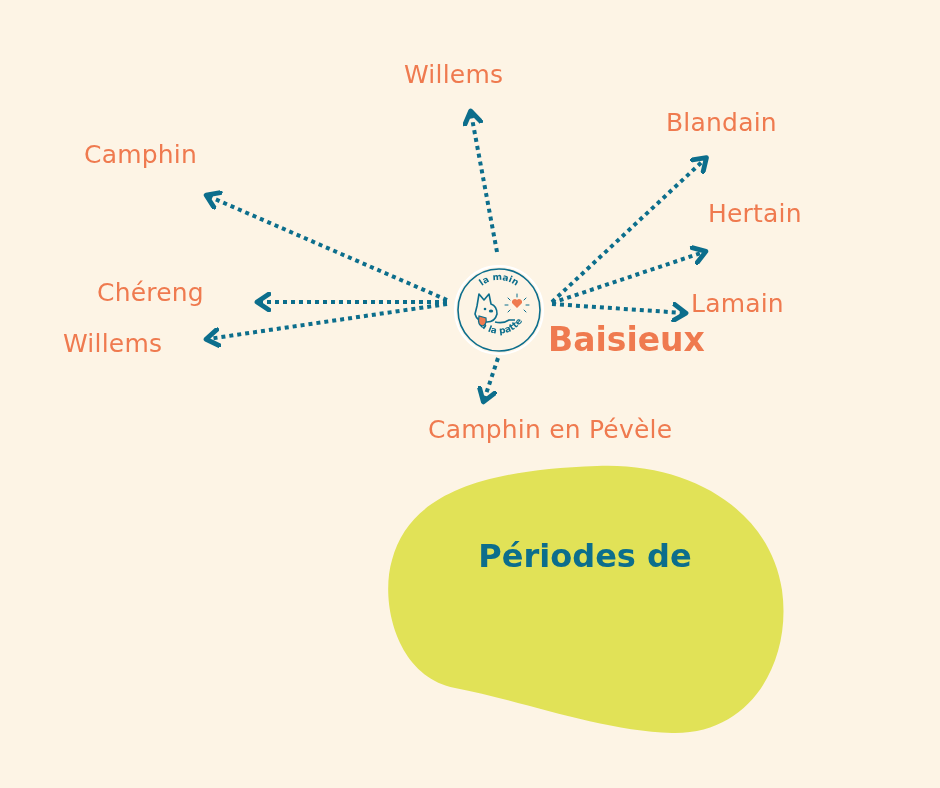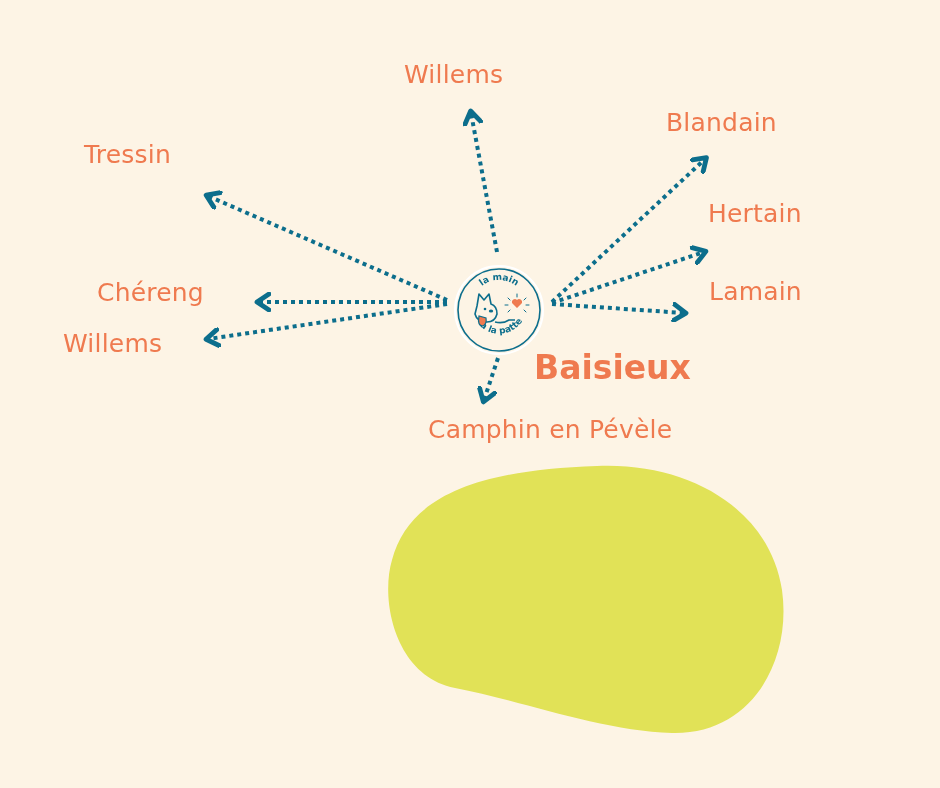--- a/index.html
+++ b/index.html
@@ -27,24 +27,24 @@
     <line x1="552" y1="303" x2="704" y2="252"></line>
     <line x1="447" y1="302" x2="259" y2="302"></line>
     <line x1="552" y1="304" x2="684" y2="313"></line>
     <line x1="447" y1="304" x2="208" y2="339"></line>
     <line x1="498" y1="358" x2="484" y2="400"></line>
   </g>
 </svg>
 
 <div class="town" style="left:404px;top:60px;">Willems</div>
 <div class="town" style="left:666px;top:93px;margin-top:15px;">Blandain</div>
-<div class="town" style="left:84px;top:140px;">Tressin</div>
+<div class="town" style="left:84px;top:140px;">Camphin</div>
 <div class="town" style="left:708px;top:199px;">Hertain</div>
 <div class="town" style="left:97px;top:278px;">Chéreng</div>
-<div class="town" style="left:691px;top:277px;margin-left:18px;">Lamain</div>
+<div class="town" style="left:691px;top:289px;">Lamain</div>
 <div class="town" style="left:63px;top:329px;">Willems</div>
 <div class="town" style="left:428px;top:415px;">Camphin en Pévèle</div>
 
 <svg class="logo" viewBox="0 0 92 92" width="92" height="92">
   <circle cx="46" cy="46" r="44" fill="#fdf4e5" stroke="#ffffff" stroke-width="2"></circle>
   <circle cx="46" cy="46" r="41" fill="#fdf4e5" stroke="#0c6e8c" stroke-width="1.6"></circle>
   <defs>
     <path id="topArc" d="M18,44 A28,28 0 0,1 74,44"></path>
     <path id="botArc" d="M20,52 A28,28 0 0,0 72,52"></path>
   </defs>
@@ -67,19 +67,20 @@
     <line x1="64" y1="30" x2="64" y2="33"></line>
     <line x1="55" y1="34" x2="57" y2="36"></line>
     <line x1="73" y1="34" x2="71" y2="36"></line>
     <line x1="52" y1="41" x2="55" y2="41"></line>
     <line x1="76" y1="41" x2="73" y2="41"></line>
     <line x1="55" y1="48" x2="57" y2="46"></line>
     <line x1="73" y1="48" x2="71" y2="46"></line>
   </g>
 </svg>
 
-<div class="center-town" style="left:534px;top:320px;margin-top:28px;">Baisieux</div>
+<div class="center-town" style="left:548px;top:320px;">Baisieux</div>
 
 <svg class="blob" width="940" height="788" viewBox="0 0 940 788">
   <path d="M597,466 C690,462 770,510 782,590 C792,660 752,735 672,733 C600,731 520,700 455,688 C395,676 380,600 392,560 C408,500 470,470 597,466 Z" fill="#e1e257"></path>
 </svg>
 <div class="blob-text">
+  <div>Périodes de</div>
 </div>
 
 </body></html>

